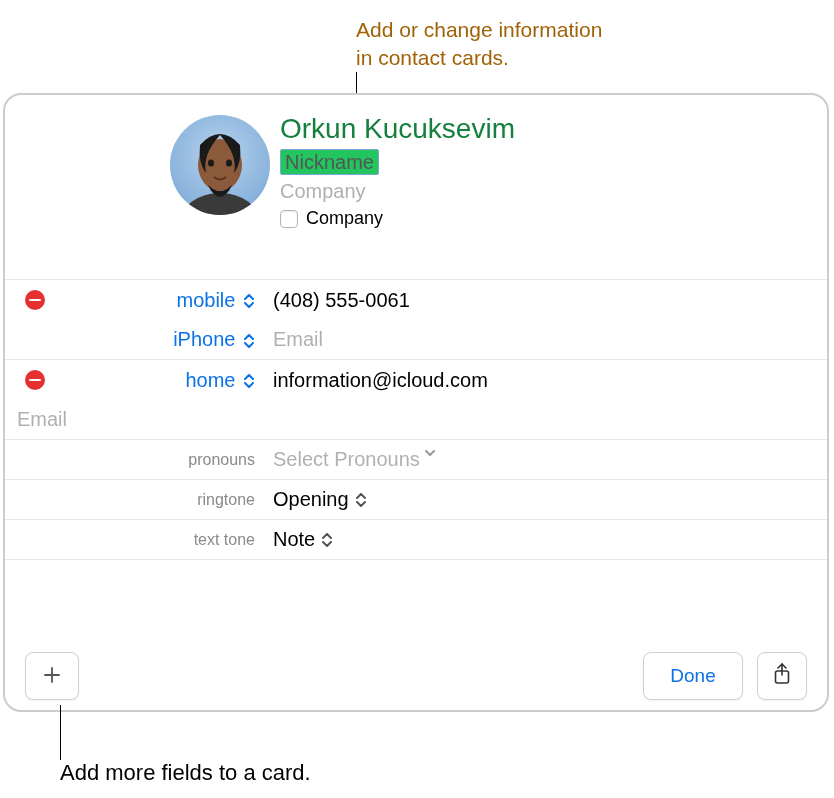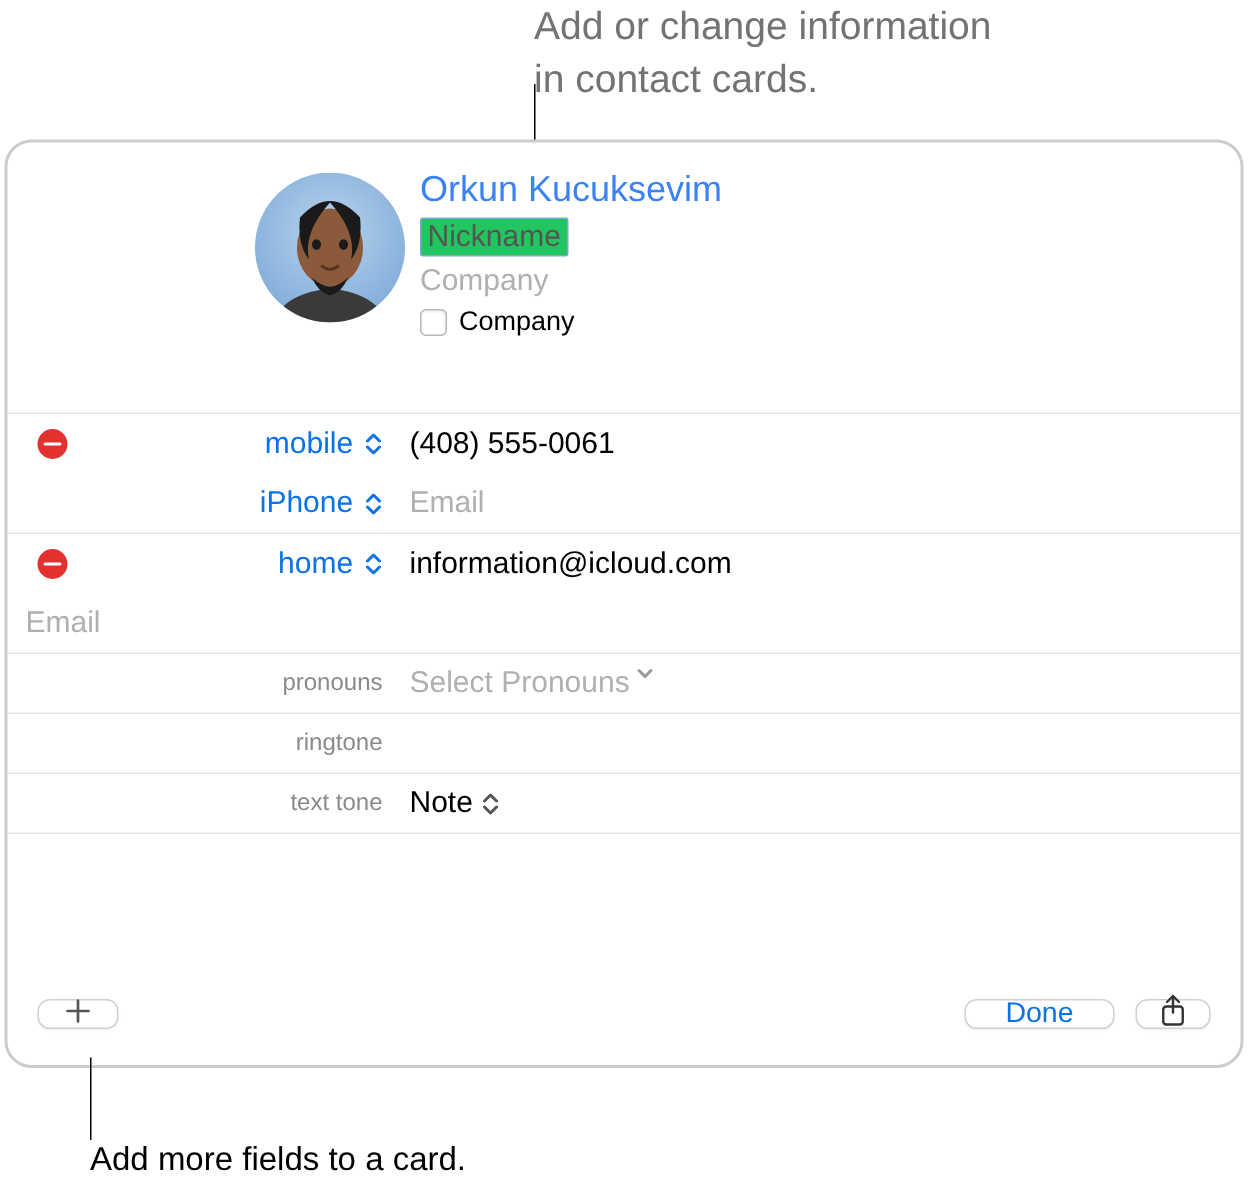--- a/index.html
+++ b/index.html
@@ -5,24 +5,24 @@
   * { box-sizing: border-box; margin: 0; padding: 0; }
   body {
     font-family: -apple-system, BlinkMacSystemFont, "Helvetica Neue", Arial, sans-serif;
     background: #fff;
     width: 834px;
     height: 798px;
     position: relative;
   }
   .callout-top {
     position: absolute;
-    top: 0;
+    top: 16px;
     left: 356px;
-    font-size: 26px;
-    color: #737373;
+    font-size: 21px;
+    color: #a16207;
     line-height: 1.35;
   }
   .callout-top .leader {
     position: absolute;
     left: 0;
     top: 56px;
     width: 1px;
     height: 84px;
     background: #000;
   }
@@ -48,23 +48,23 @@
     margin-top: 2px;
     overflow: hidden;
     position: relative;
     flex: 0 0 auto;
   }
   .info {
     margin-left: 10px;
     padding-top: 0;
   }
   .name {
-    font-size: 24px;
+    font-size: 28px;
     font-weight: 400;
-    color: #3b82f6;
+    color: #15803d;
     margin-bottom: 4px;
   }
   .nickname-field {
     display: inline-block;
     border: 1.5px solid #7aa7d6;
     border-radius: 2px;
     background: #22c55e;
     color: #555;
     font-size: 20px;
     padding: 0 4px;
@@ -197,21 +197,21 @@
     display: flex;
     align-items: center;
     padding: 0 20px;
   }
   .footer-left { flex: 0 0 auto; }
   .footer-spacer { flex: 1; }
   .btn {
     border: 1px solid #d0d0d0;
     border-radius: 8px;
     background: #fff;
-    height: 20px;
+    height: 48px;
     display: flex;
     align-items: center;
     justify-content: center;
     box-shadow: 0 1px 2px rgba(0,0,0,0.06);
     cursor: pointer;
   }
   .btn-add {
     width: 54px;
     font-size: 24px;
     color: #555;
@@ -365,20 +365,31 @@
       </div>
     </div>
 
     <div class="row">
       <div class="left">
         <div class="remove-placeholder"></div>
         <div class="label-area">
           <span class="label-gray">ringtone</span>
         </div>
       </div>
+      <div class="right">
+        <span class="value-dd">
+          <span>Opening</span>
+          <span class="updown-icon">
+            <svg viewBox="0 0 12 14">
+                <path d="M2 5 L6 1 L10 5" stroke="#555" stroke-width="2" fill="none" stroke-linecap="round" stroke-linejoin="round"></path>
+                <path d="M2 9 L6 13 L10 9" stroke="#555" stroke-width="2" fill="none" stroke-linecap="round" stroke-linejoin="round"></path>
+              </svg>
+          </span>
+        </span>
+      </div>
     </div>
 
     <div class="row">
       <div class="left">
         <div class="remove-placeholder"></div>
         <div class="label-area">
           <span class="label-gray">text tone</span>
         </div>
       </div>
       <div class="right">

